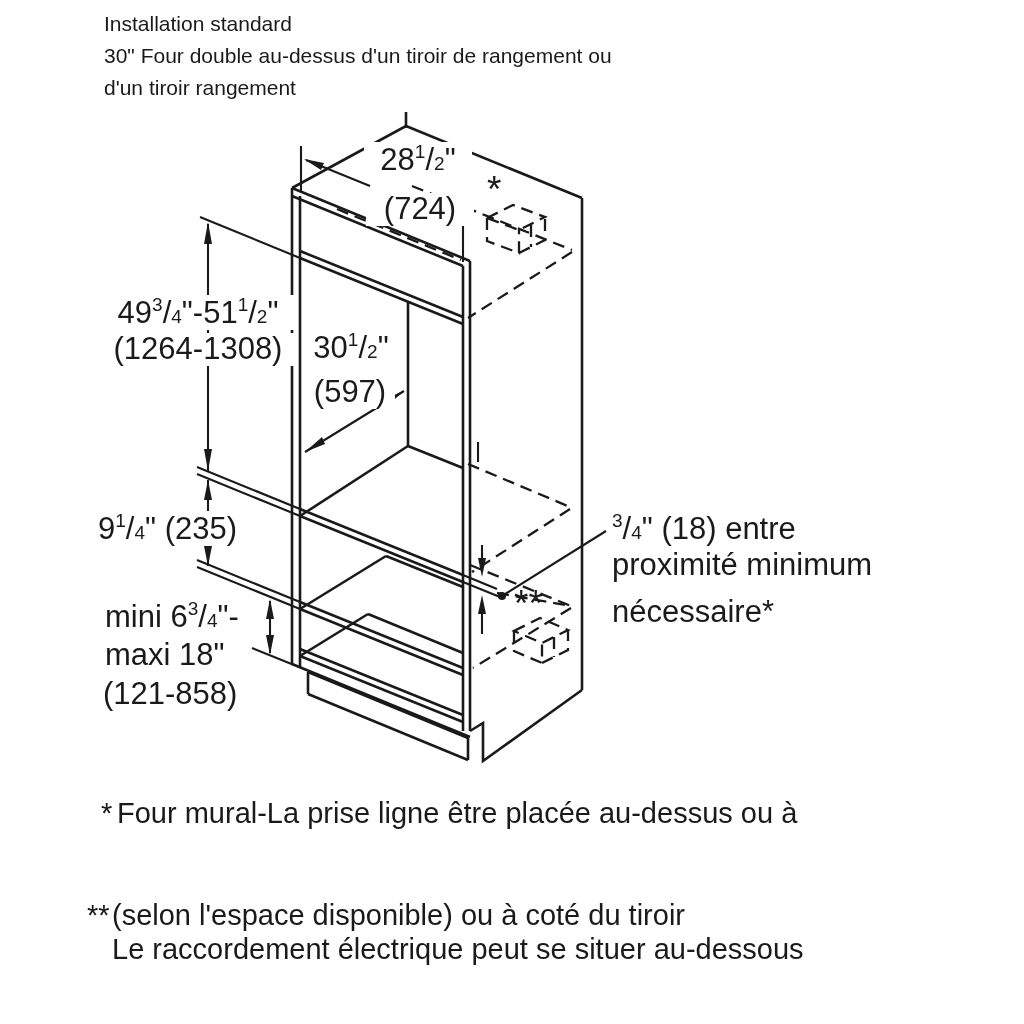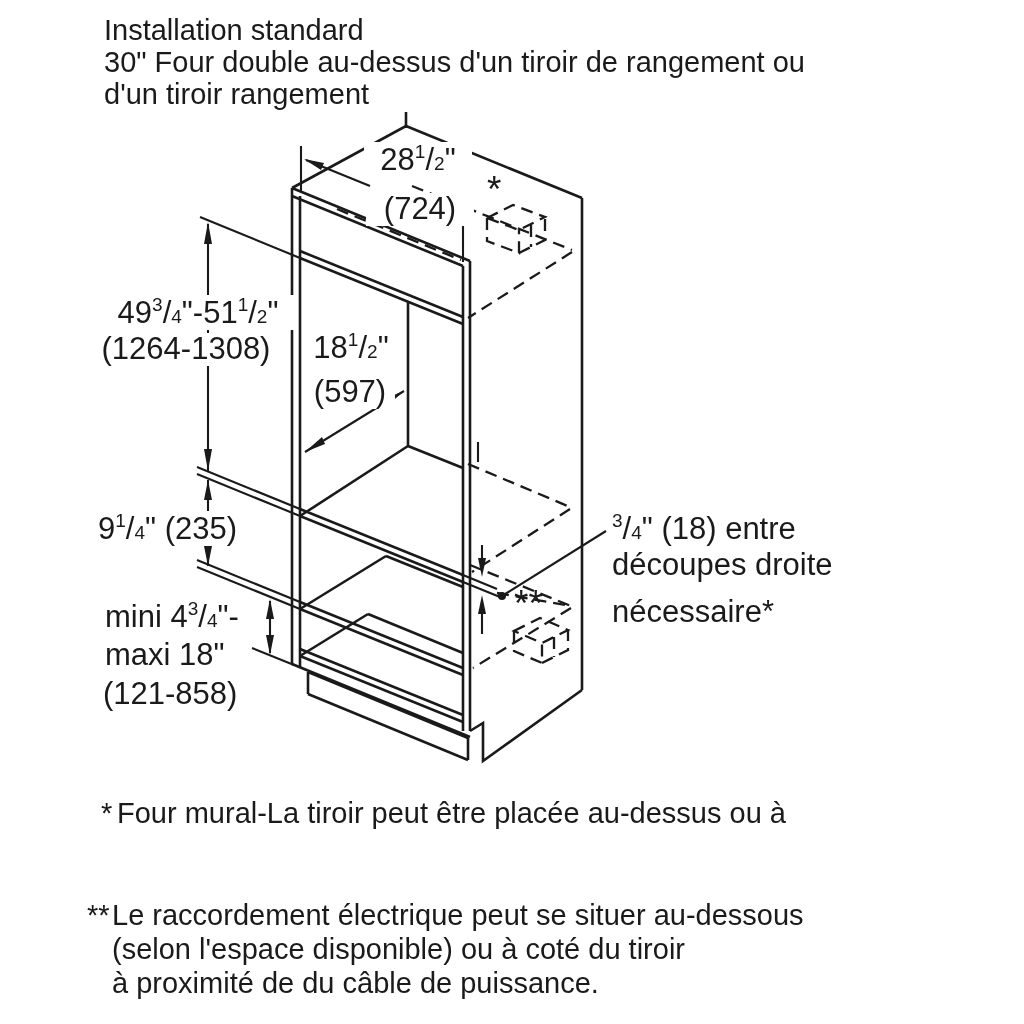--- a/index.html
+++ b/index.html
@@ -8,21 +8,21 @@
     background:#ffffff;color:#1a1a1a;
     font-family:"Liberation Sans", sans-serif;
   }
   svg{position:absolute;left:0;top:0}
   .stroke{stroke:#1a1a1a;fill:none;stroke-width:2.6;stroke-linecap:butt}
   .thin{stroke-width:2.1}
   .dash{stroke-dasharray:12 7;stroke-width:2.3}
   .fillhead{fill:#1a1a1a;stroke:none}
   .dot{fill:#1a1a1a;stroke:none}
 
-  .title{position:absolute;left:104px;top:14px;font-size:29px;line-height:32px;white-space:nowrap}
+  .title{position:absolute;left:104px;top:8px;font-size:21px;line-height:32px;white-space:nowrap}
   .dim{position:absolute;font-size:31px;line-height:1.05;background:#ffffff;white-space:nowrap;padding:0 2px}
   .ctr{text-align:center}
   .r-sup{font-size:19px;vertical-align:12px}
   .r-den{font-size:19px}
   .marker{position:absolute;font-size:37px;line-height:1;white-space:nowrap}
   .fnotes{position:absolute;font-size:29px;line-height:34px}
   .fn-marker{position:absolute;white-space:nowrap}
   .fn-lines{position:absolute;white-space:nowrap}
 </style>
 </head>
@@ -155,42 +155,41 @@
 <div class="title">
   <div>Installation standard</div>
   <div>30" Four double au-dessus d'un tiroir de rangement ou</div>
   <div>d'un tiroir rangement</div>
 </div>
 
 <div class="dim ctr" style="left:364px;top:142px;width:104px"><span>28</span><span class="r-sup">1</span><span>/</span><span class="r-den">2</span><span>"</span></div>
 <div class="dim ctr" style="left:366px;top:193px;width:104px">(724)</div>
 
 <div class="dim ctr" style="left:100px;top:295px;width:192px"><span>49</span><span class="r-sup">3</span><span>/</span><span class="r-den">4</span><span>"-51</span><span class="r-sup">1</span><span>/</span><span class="r-den">2</span><span>"</span></div>
-<div class="dim ctr" style="left:88px;top:333px;width:192px">(1264-1308)</div>
+<div class="dim ctr" style="left:100px;top:333px;width:192px">(1264-1308)</div>
 
-<div class="dim ctr" style="left:303px;top:330px;width:92px"><span>18</span><span class="r-sup">1</span><span>/</span><span class="r-den">2</span><span>"</span></div>
+<div class="dim ctr" style="left:303px;top:330px;width:92px"><span>30</span><span class="r-sup">1</span><span>/</span><span class="r-den">2</span><span>"</span></div>
 <div class="dim ctr" style="left:305px;top:376px;width:86px">(597)</div>
 
 <div class="dim" style="left:96px;top:511px"><span>9</span><span class="r-sup">1</span><span>/</span><span class="r-den">4</span><span>" (235)</span></div>
 
-<div class="dim" style="left:103px;top:599px"><span>mini 4</span><span class="r-sup">3</span><span>/</span><span class="r-den">4</span><span>"-</span></div>
+<div class="dim" style="left:103px;top:599px"><span>mini 6</span><span class="r-sup">3</span><span>/</span><span class="r-den">4</span><span>"-</span></div>
 <div class="dim" style="left:103px;top:639px">maxi 18"</div>
 <div class="dim" style="left:101px;top:678px">(121-858)</div>
 
 <div class="dim" style="left:610px;top:511px;background:transparent"><span class="r-sup">3</span><span>/</span><span class="r-den">4</span><span>" (18) entre</span></div>
-<div class="dim" style="left:610px;top:549px;background:transparent">découpes droite</div>
+<div class="dim" style="left:610px;top:549px;background:transparent">proximité minimum</div>
 <div class="dim" style="left:610px;top:596px;background:transparent">nécessaire*</div>
 
 <div class="marker" style="left:487px;top:171px">*</div>
 <div class="marker" style="left:514px;top:585px">**</div>
 
 <div class="fnotes">
   <div class="fn-marker" style="left:101px;top:796px">*</div>
   <div class="fn-lines" style="left:117px;top:796px">
-    <div>Four mural-La tiroir peut être placée au-dessus ou à</div>
+    <div>Four mural-La prise ligne être placée au-dessus ou à</div>
   </div>
   <div class="fn-marker" style="left:87px;top:898px">**</div>
   <div class="fn-lines" style="left:112px;top:898px">
+    <div>(selon l'espace disponible) ou à coté du tiroir</div>
     <div>Le raccordement électrique peut se situer au-dessous</div>
-    <div>(selon l'espace disponible) ou à coté du tiroir</div>
-    <div>à proximité de du câble de puissance.</div>
   </div>
 </div>
 
 </body></html>

